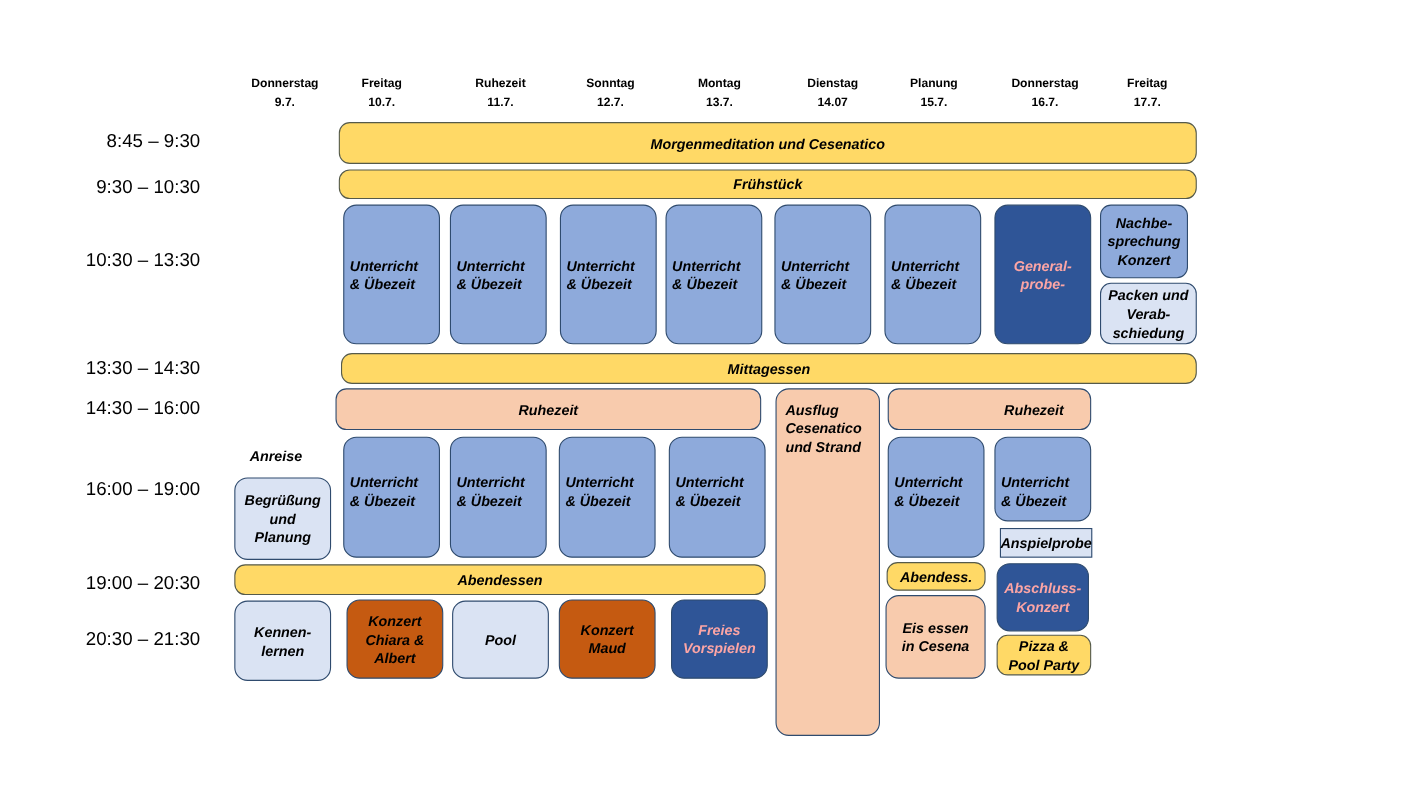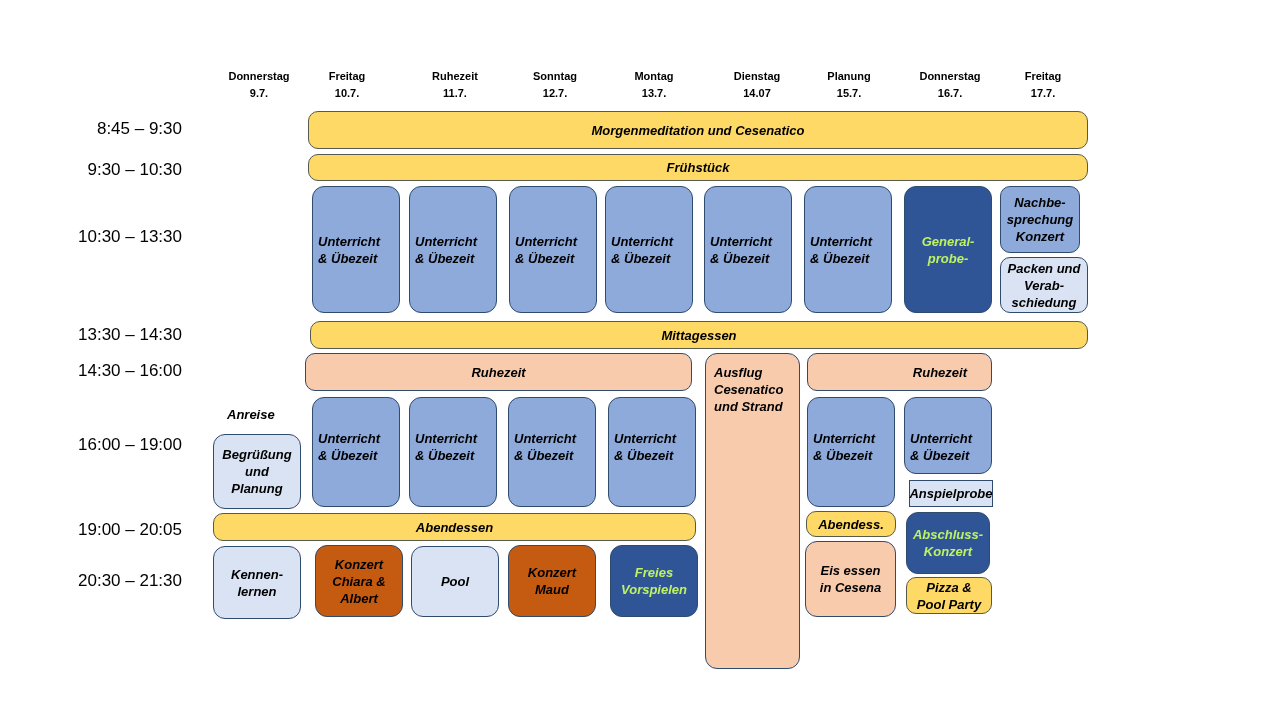--- a/index.html
+++ b/index.html
@@ -10,21 +10,21 @@
   .time { position:absolute; left:60px; width:122px; text-align:right;
           font-size:17px; line-height:20px; }
   .box { position:absolute; box-sizing:border-box; border:1px solid #2f4b6e;
          border-radius:12px; display:flex; align-items:center; justify-content:center;
          text-align:center; font-style:italic; font-weight:bold; font-size:13px;
          line-height:17px; padding:2px 4px; }
   .bar { border-radius:10px; }
   .yellow { background:#ffd966; border-color:#555a4a; }
   .blue { background:#8eaadb; }
   .lightblue { background:#dae3f3; }
-  .darkblue { background:#2f5597; color:#bef264; }
+  .darkblue { background:#2f5597; color:#fca5a5; }
   .peach { background:#f8cbad; }
   .rust { background:#c55a11; }
   .left { justify-content:flex-start; text-align:left; padding-left:5px; }
   .top-left { align-items:flex-start; justify-content:flex-start; text-align:left; padding:10px 8px; }
   .label { position:absolute; font-style:italic; font-weight:bold; font-size:13px; }
 </style>
 </head>
 <body>
 
 <div class="day" style="left:214px">
@@ -63,21 +63,21 @@
     <div>Freitag</div>
     <div>17.7.</div>
   </div>
 
 <div class="time" style="top:119px">8:45 –  9:30</div>
 <div class="time" style="top:160px">9:30 – 10:30</div>
 <div class="time" style="top:227px">10:30 – 13:30</div>
 <div class="time" style="top:325px">13:30 – 14:30</div>
 <div class="time" style="top:361px">14:30 – 16:00</div>
 <div class="time" style="top:435px">16:00 – 19:00</div>
-<div class="time" style="top:520px">19:00 – 20:05</div>
+<div class="time" style="top:520px">19:00 – 20:30</div>
 <div class="time" style="top:571px">20:30 – 21:30</div>
 
 <div class="box bar yellow" style="left:308px;top:111px;width:780px;height:38px">
     <span>Morgenmeditation und Cesenatico</span>
   </div>
 <div class="box bar yellow" style="left:308px;top:154px;width:780px;height:27px">
     <span>Frühstück</span>
   </div>
 
 <div class="box blue left" style="left:312px;top:186px;width:88px;height:127px;white-space:pre-line"><span>Unterricht

